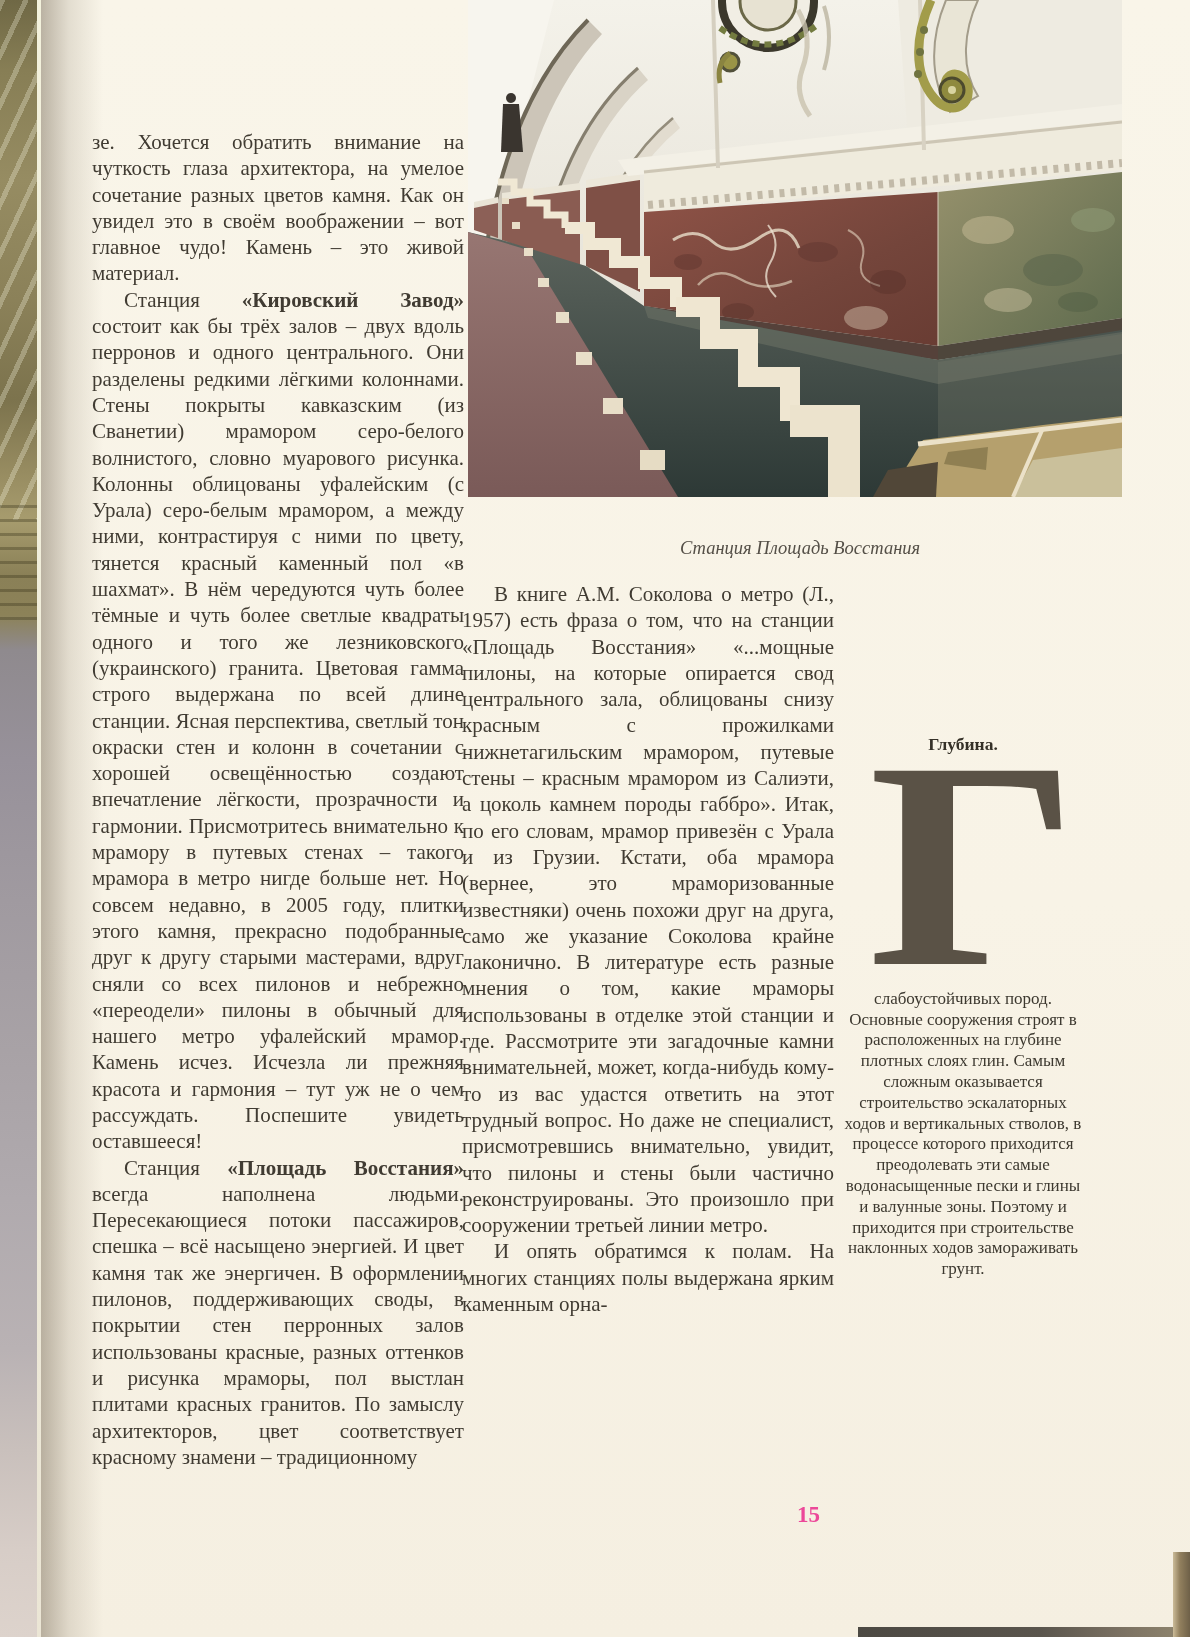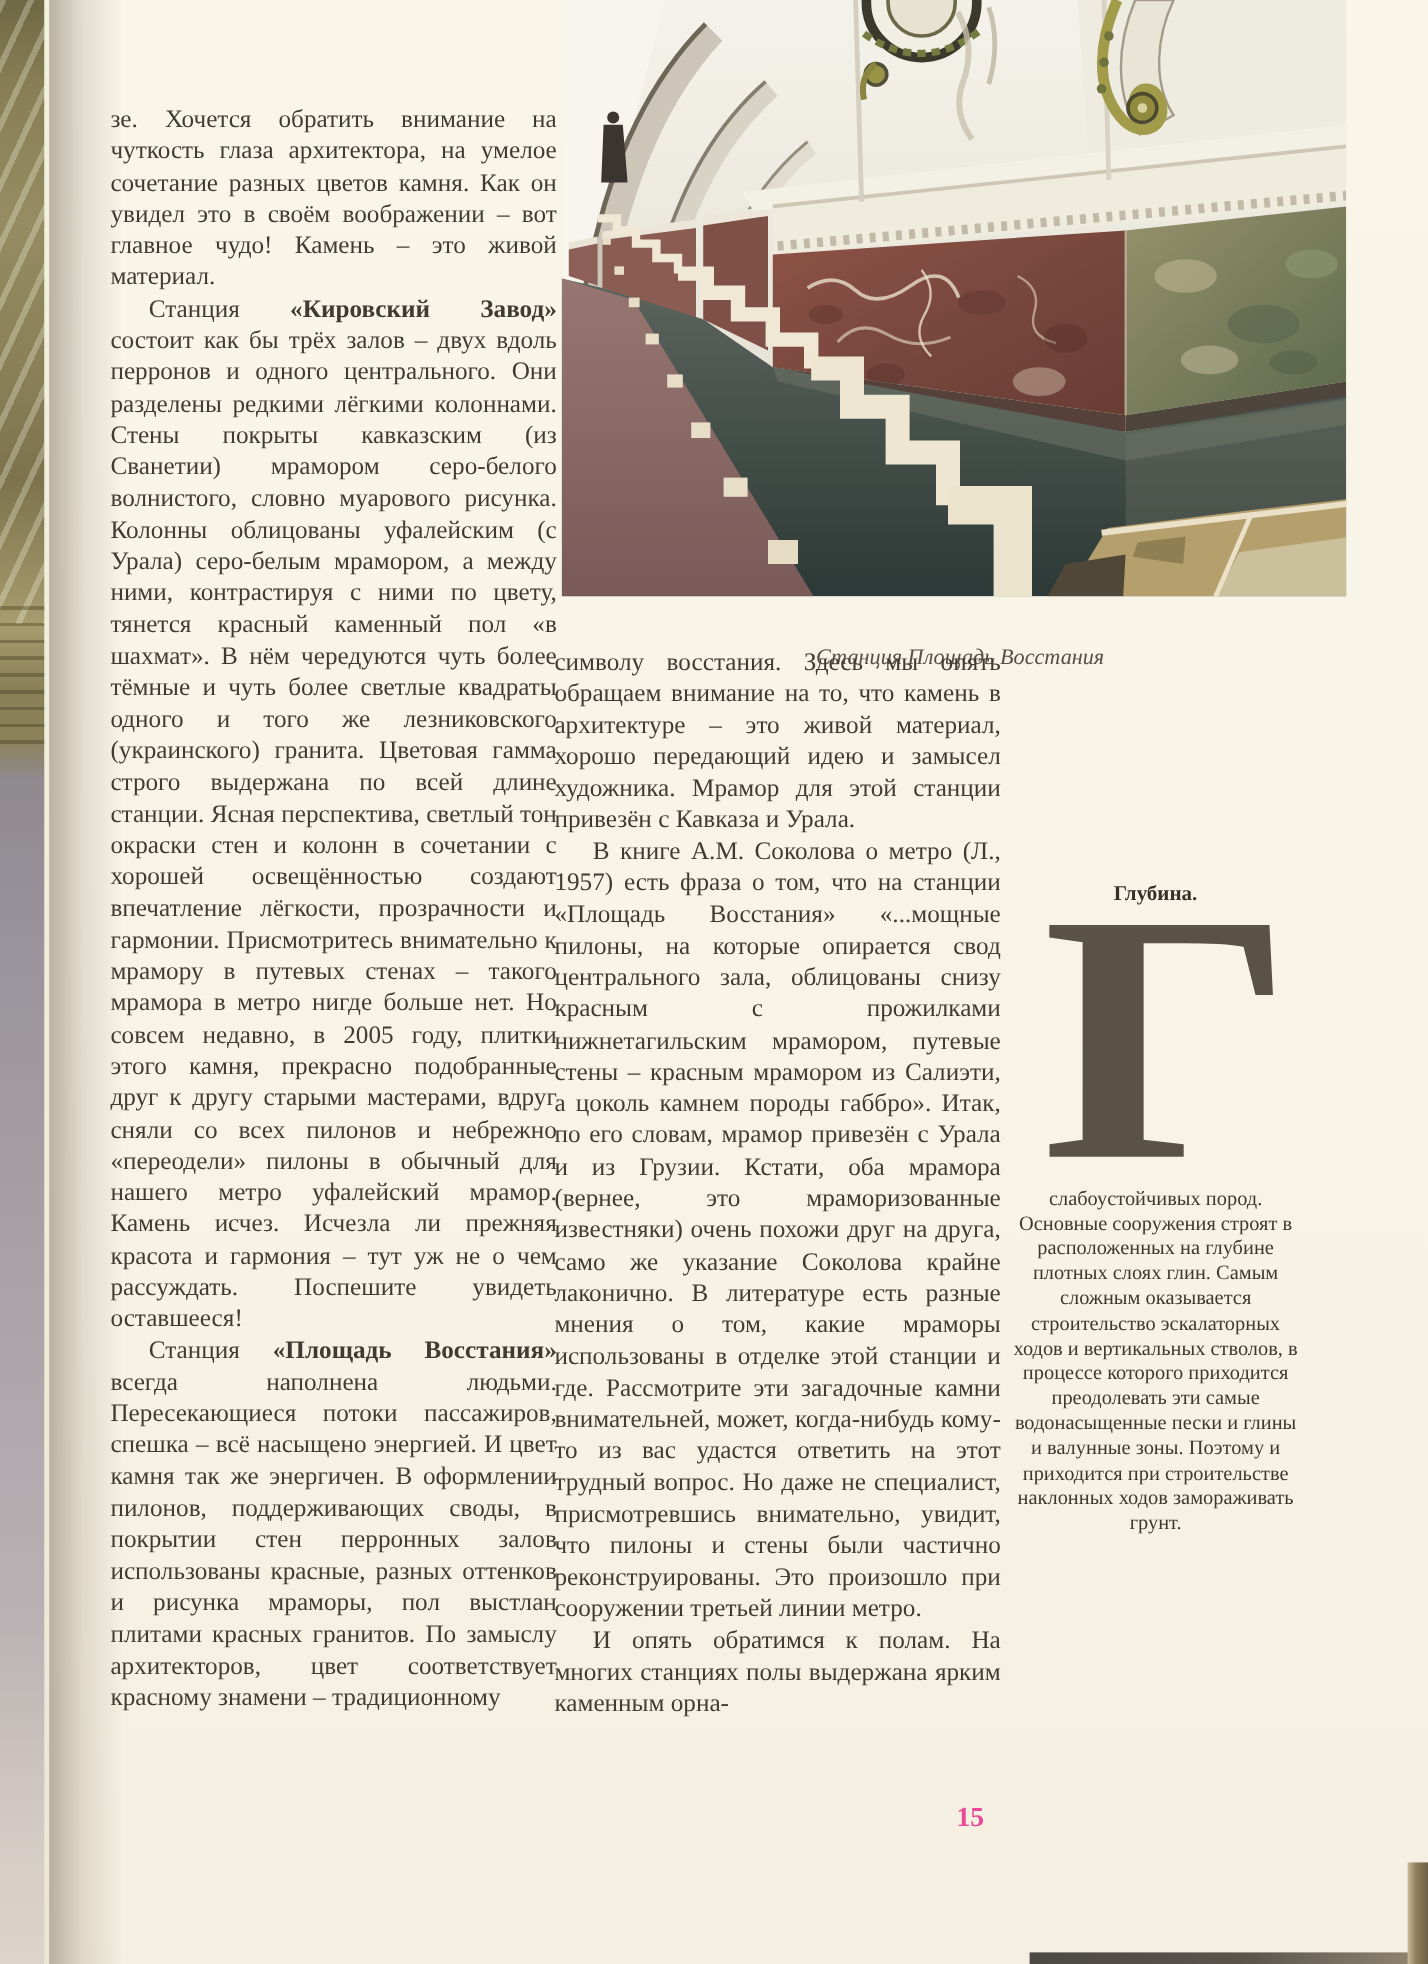--- a/index.html
+++ b/index.html
@@ -35,21 +35,21 @@
   }
   
   .photo{position:absolute;left:468px;top:0;width:654px;height:497px;margin:0;overflow:hidden;}
   
   .caption{
     position:absolute;right:110px;top:537px;width:400px;text-align:left;
     font-style:italic;font-size:18.5px;line-height:22px;color:#544f47;
   }
   
   .col{position:absolute;color:#403b32;font-size:21px;line-height:26.3px;
-    text-align:justify;}
+    text-align:justify;margin-top:43px;}
   .col p{margin:0;text-indent:32px;}
   .col p.noindent{text-indent:0;}
   .col b{font-weight:bold;}
   .col1{left:92px;top:86px;width:372px;}
   .col2{left:462px;top:538px;width:372px;}
   
   .sidebar{position:absolute;left:841px;top:734px;width:244px;text-align:center;
     color:#3c382f;font-size:17px;line-height:20.8px;}
   .sb-title{font-weight:bold;font-size:17.5px;color:#353128;}
   .sb-p{margin:2px 0 0 0;}
@@ -204,21 +204,20 @@
 
   <div class="caption">Станция Площадь Восстания</div>
 
   <div class="col col1">
     <p class="noindent"><span>зе. Хочется обратить внимание на чуткость глаза архитектора, на умелое сочетание разных цветов камня. Как он увидел это в своём воображении – вот главное чудо! Камень – это живой материал.</span></p>
     <p><span>Станция </span><b>«Кировский Завод»</b><span> состоит как бы трёх залов – двух вдоль перронов и одного центрального. Они разделены редкими лёгкими колоннами. Стены покрыты кавказским (из Сванетии) мрамором серо-белого волнистого, словно муарового рисунка. Колонны облицованы уфалейским (с Урала) серо-белым мрамором, а между ними, контрастируя с ними по цвету, тянется красный каменный пол «в шахмат». В нём чередуются чуть более тёмные и чуть более светлые квадраты одного и того же лезниковского (украинского) гранита. Цветовая гамма строго выдержана по всей длине станции. Ясная перспектива, светлый тон окраски стен и колонн в сочетании с хорошей освещённостью создают впечатление лёгкости, прозрачности и гармонии. Присмотритесь внимательно к мрамору в путевых стенах – такого мрамора в метро нигде больше нет. Но совсем недавно, в 2005 году, плитки этого камня, прекрасно подобранные друг к другу старыми мастерами, вдруг сняли со всех пилонов и небрежно «переодели» пилоны в обычный для нашего метро уфалейский мрамор. Камень исчез. Исчезла ли прежняя красота и гармония – тут уж не о чем рассуждать. Поспешите увидеть оставшееся!</span></p>
     <p><span>Станция </span><b>«Площадь Восстания»</b><span> всегда наполнена людьми. Пересекающиеся потоки пассажиров, спешка – всё насыщено энергией. И цвет камня так же энергичен. В оформлении пилонов, поддерживающих своды, в покрытии стен перронных залов использованы красные, разных оттенков и рисунка мраморы, пол выстлан плитами красных гранитов. По замыслу архитекторов, цвет соответствует красному знамени – традиционному</span></p>
   </div>
 
   <div class="col col2">
-    <p class="noindent"><span>символу восстания. Здесь мы опять обращаем внимание на то, что камень в архитектуре – это живой материал, хорошо передающий идею и замысел художника. Мрамор для этой станции привезён с Кавказа и Урала.</span></p>
     <p><span>В книге А.М. Соколова о метро (Л., 1957) есть фраза о том, что на станции «Площадь Восстания» «...мощные пилоны, на которые опирается свод центрального зала, облицованы снизу красным с прожилками нижнетагильским мрамором, путевые стены – красным мрамором из Салиэти, а цоколь камнем породы габбро». Итак, по его словам, мрамор привезён с Урала и из Грузии. Кстати, оба мрамора (вернее, это мраморизованные известняки) очень похожи друг на друга, само же указание Соколова крайне лаконично. В литературе есть разные мнения о том, какие мраморы использованы в отделке этой станции и где. Рассмотрите эти загадочные камни внимательней, может, когда-нибудь кому-то из вас удастся ответить на этот трудный вопрос. Но даже не специалист, присмотревшись внимательно, увидит, что пилоны и стены были частично реконструированы. Это произошло при сооружении третьей линии метро.</span></p>
     <p><span>И опять обратимся к полам. На многих станциях полы выдержана ярким каменным орна-</span></p>
   </div>
 
   <aside class="sidebar">
     <div class="sb-title">Глубина.</div>
     <div class="drop">
       <span class="drop-g">Г</span>
     </div>
     <p class="sb-p">слабоустойчивых пород. Основные сооружения строят в расположенных на глубине плотных слоях глин. Самым сложным оказывается строительство эскалаторных ходов и вертикальных стволов, в процессе которого приходится преодолевать эти самые водонасыщенные пески и глины и валунные зоны. Поэтому и приходится при строительстве наклонных ходов замораживать грунт.</p>

